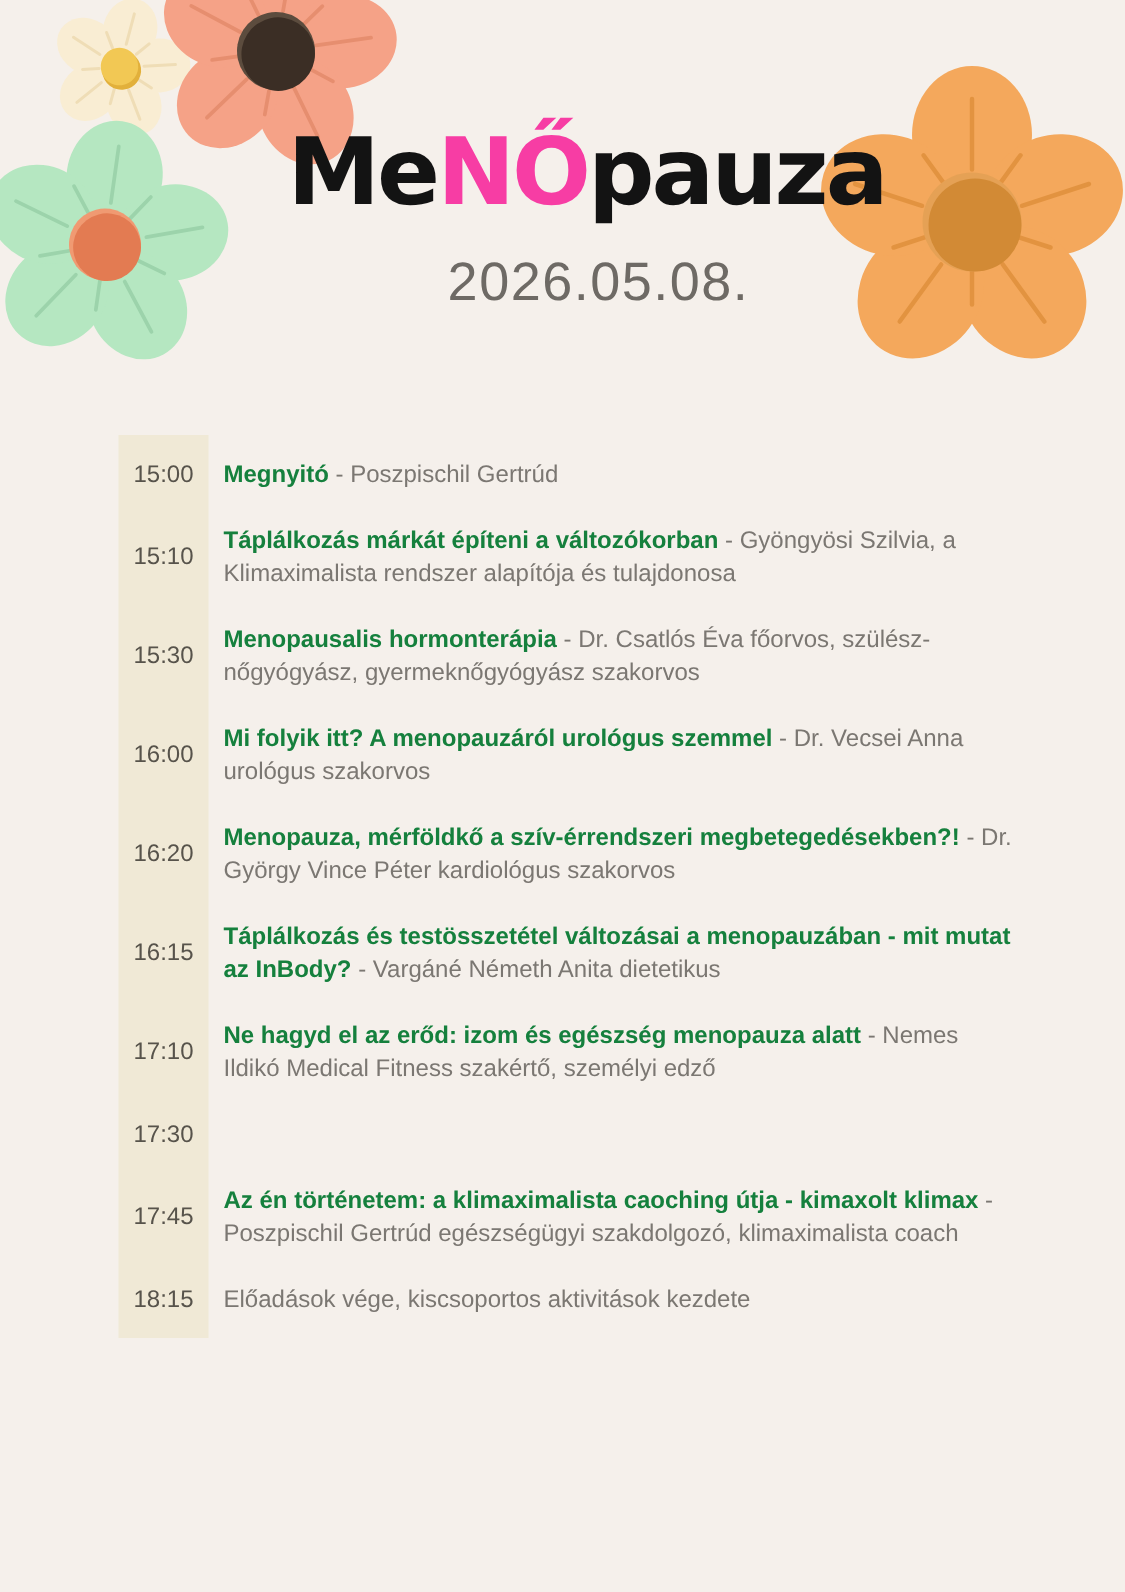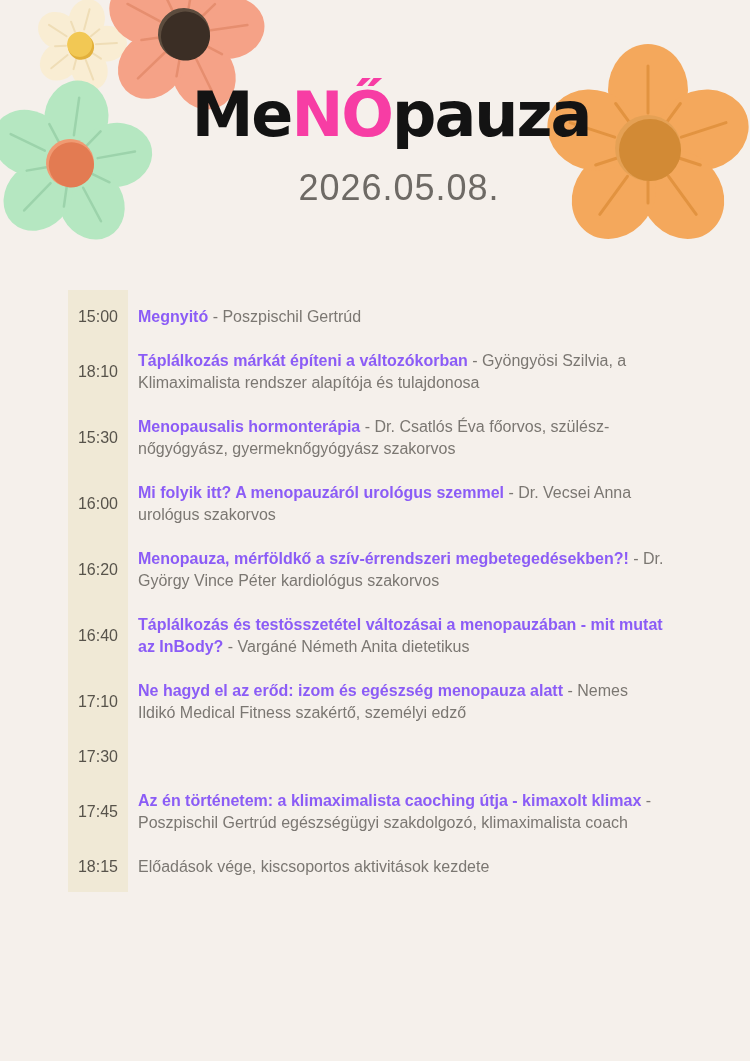--- a/index.html
+++ b/index.html
@@ -19,36 +19,36 @@
     font-weight:700; font-size:62px; letter-spacing:-2px;
     line-height:1; color:#131313; white-space:nowrap;
   }
   .title .accent { color:#F73DA4; }
   .date {
     position:absolute; top:170px; left:0; width:100%;
     text-align:center; font-size:36px; letter-spacing:1px;
     line-height:1; color:#6E6A65;padding-left:48px;
   }
   .schedule {
-    position:absolute; top:290px; left:68px; width:596px; z-index:1;
+    position:absolute; top:290px; left:79px; width:596px; z-index:1;
     display:flex; flex-direction:column; gap:22px;
     padding:16px 0 14px 0;
   }
   .schedule .strip {
     position:absolute; left:0; top:0; bottom:0; width:60px;
     background:#F0E9D6;
   }
   .row {
     position:relative;
     display:grid; grid-template-columns:60px 1fr; column-gap:10px;
     align-items:center;
   }
   .time { text-align:center; font-size:16px; color:#57534B; line-height:22px; }
   .text { font-size:16px; line-height:22px; color:#7B7772; }
-  .text strong { color:#8b5cf6; font-weight:700; }
+  .text strong { color:#15803d; font-weight:700; }
 </style>
 </head>
 <body>
 
 <svg class="flowers-svg" width="750" height="300" viewBox="0 0 750 300" aria-hidden="true">
 
   <g transform="translate(80,45) rotate(15)">
     <g fill="#F9EDD3">
       <ellipse transform="rotate(0)" cx="0" cy="-26" rx="18" ry="21"></ellipse>
       <ellipse transform="rotate(72)" cx="0" cy="-26" rx="18" ry="21"></ellipse>
@@ -152,41 +152,41 @@
 
 <main class="schedule">
   <div class="strip"></div>
 
   <div class="row">
     <div class="time">15:00</div>
     <p class="text"><strong>Megnyitó</strong><span> - Poszpischil Gertrúd</span></p>
   </div>
 
   <div class="row">
-    <div class="time">18:10</div>
+    <div class="time">15:10</div>
     <p class="text"><strong>Táplálkozás márkát építeni a változókorban</strong><span> - Gyöngyösi Szilvia, a Klimaximalista rendszer alapítója és tulajdonosa</span></p>
   </div>
 
   <div class="row">
     <div class="time">15:30</div>
     <p class="text"><strong>Menopausalis hormonterápia</strong><span> - Dr. Csatlós Éva főorvos, szülész-nőgyógyász, gyermeknőgyógyász szakorvos</span></p>
   </div>
 
   <div class="row">
     <div class="time">16:00</div>
     <p class="text"><strong>Mi folyik itt? A menopauzáról urológus szemmel</strong><span> - Dr. Vecsei Anna urológus szakorvos</span></p>
   </div>
 
   <div class="row">
     <div class="time">16:20</div>
     <p class="text"><strong>Menopauza, mérföldkő a szív-érrendszeri megbetegedésekben?!</strong><span> - Dr. György Vince Péter kardiológus szakorvos</span></p>
   </div>
 
   <div class="row">
-    <div class="time">16:40</div>
+    <div class="time">16:15</div>
     <p class="text"><strong>Táplálkozás és testösszetétel változásai a menopauzában - mit mutat az InBody?</strong><span> - Vargáné Németh Anita dietetikus</span></p>
   </div>
 
   <div class="row">
     <div class="time">17:10</div>
     <p class="text"><strong>Ne hagyd el az erőd: izom és egészség menopauza alatt</strong><span> - Nemes Ildikó Medical Fitness szakértő, személyi edző</span></p>
   </div>
 
   <div class="row">
     <div class="time">17:30</div>

